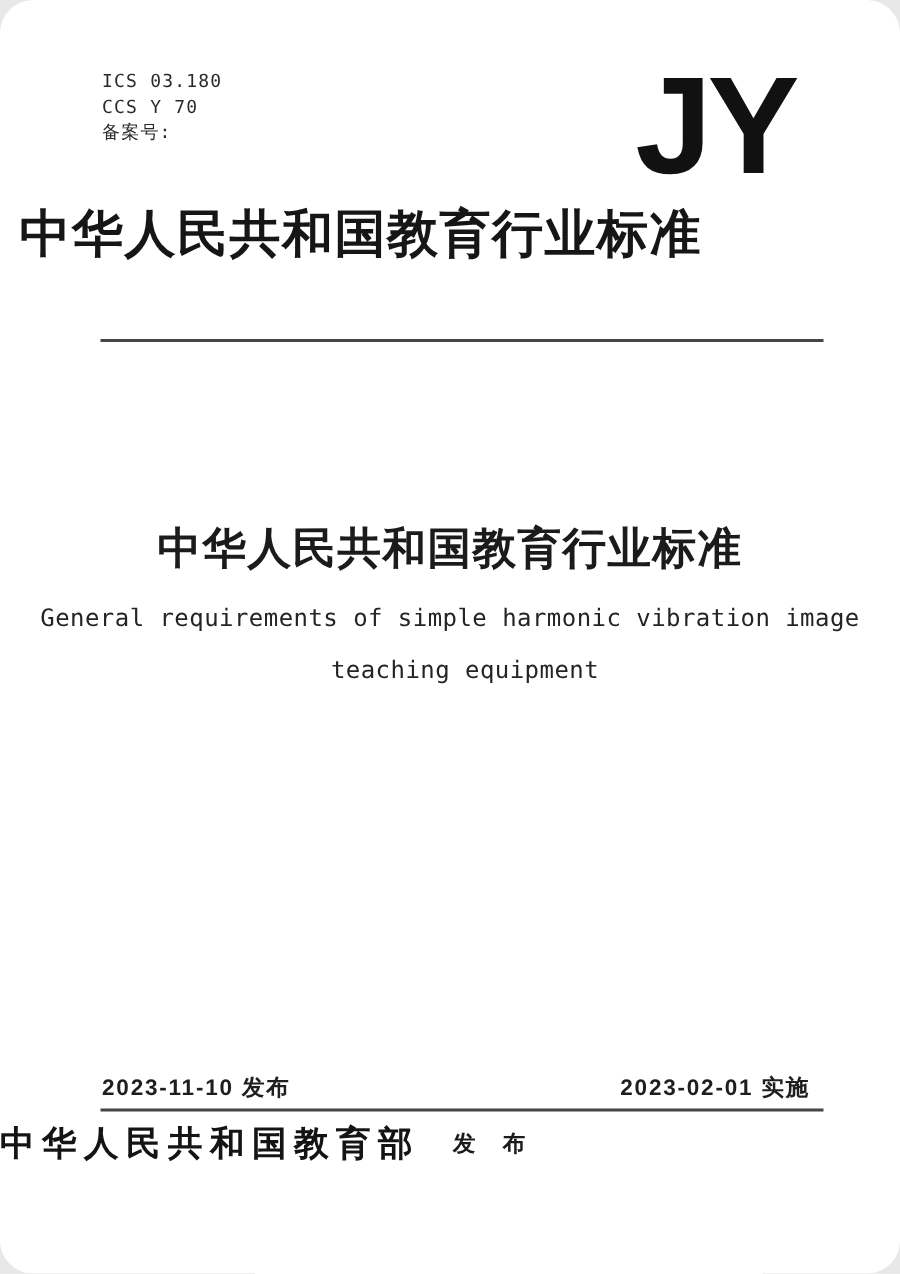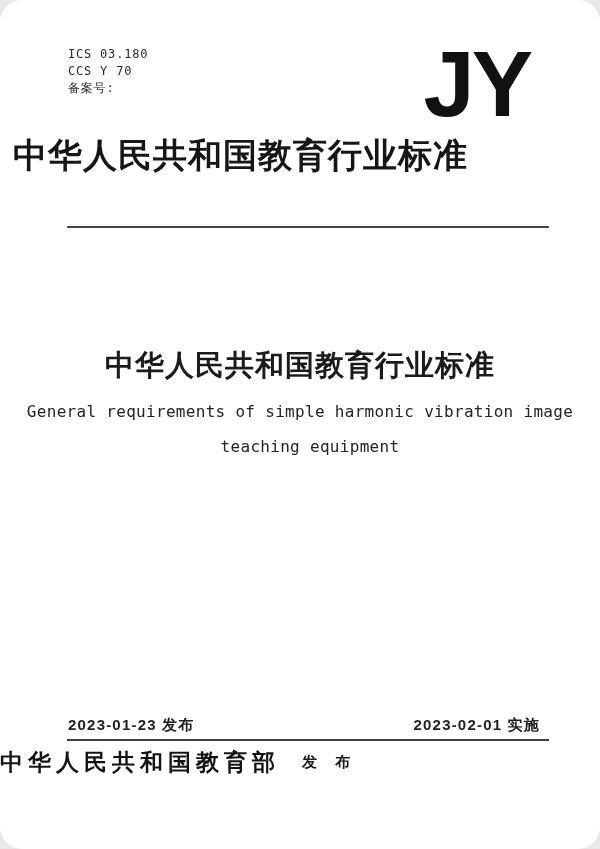--- a/index.html
+++ b/index.html
@@ -164,21 +164,21 @@
 
 
   <div class="rule rule-top"></div>
 
   <div class="doc-title-zh">中华人民共和国教育行业标准</div>
 
   <div class="doc-title-en en-line1">General requirements of simple harmonic vibration image</div>
   <div class="doc-title-en en-line2">teaching equipment</div>
 
   <div class="date-row">
-    <span>2023-01-23 发布</span>
+    <span>2023-11-10 发布</span>
     <span>2023-02-01 实施</span>
   </div>
 
   <div class="rule rule-bottom"></div>
 
   <div class="issuer-row">
     <span class="issuer-name">中华人民共和国教育部</span>
     <span class="issue-word">发 布</span>
   </div>
 

